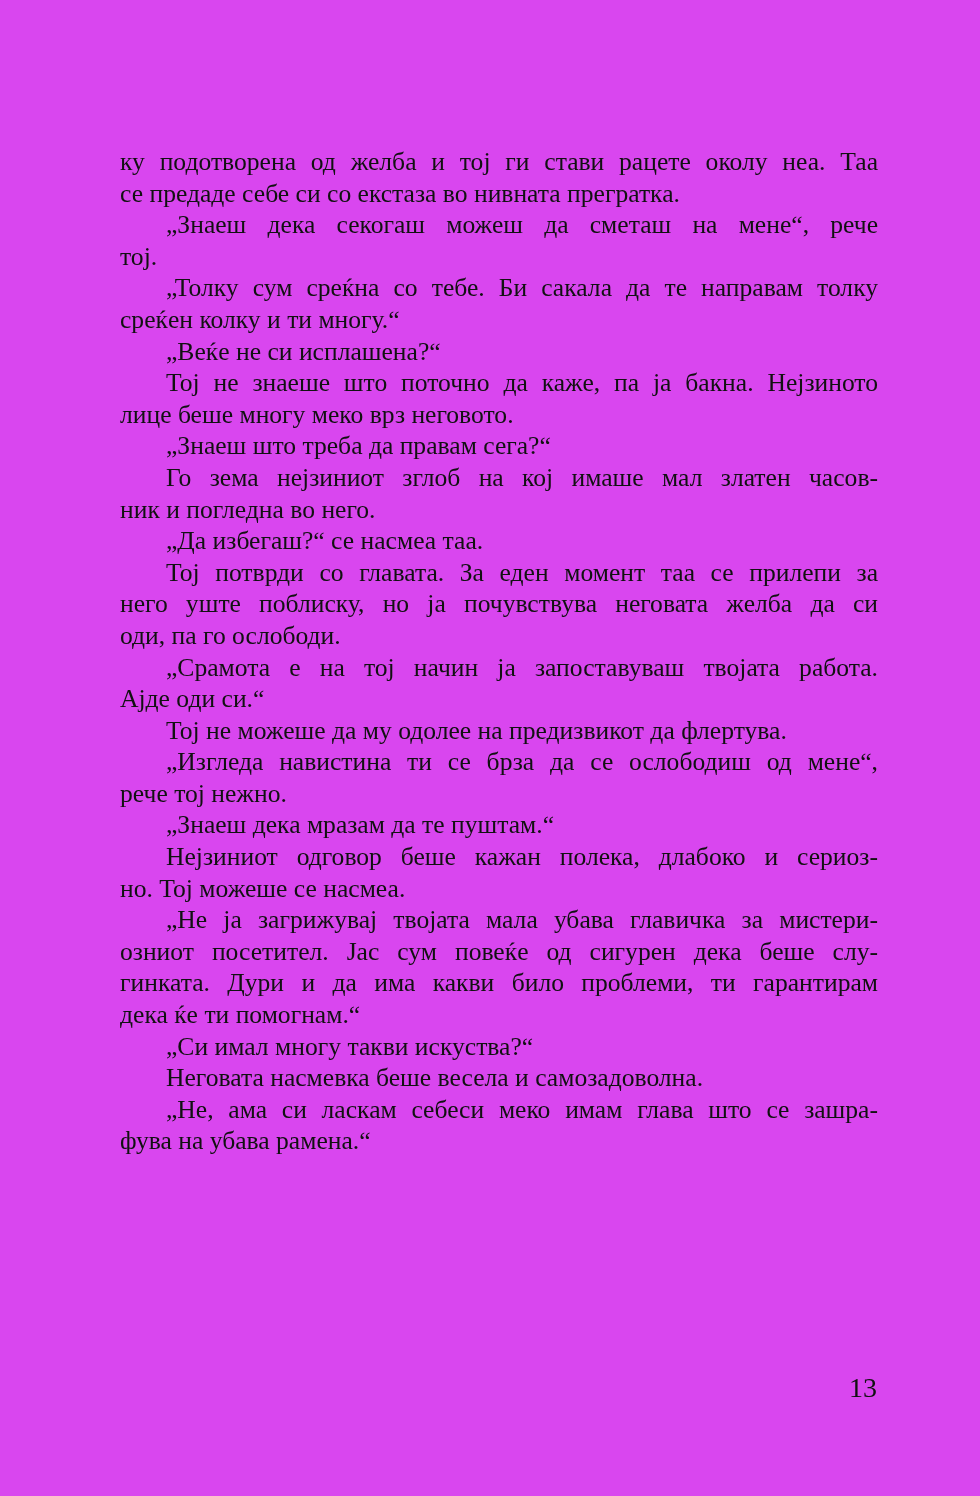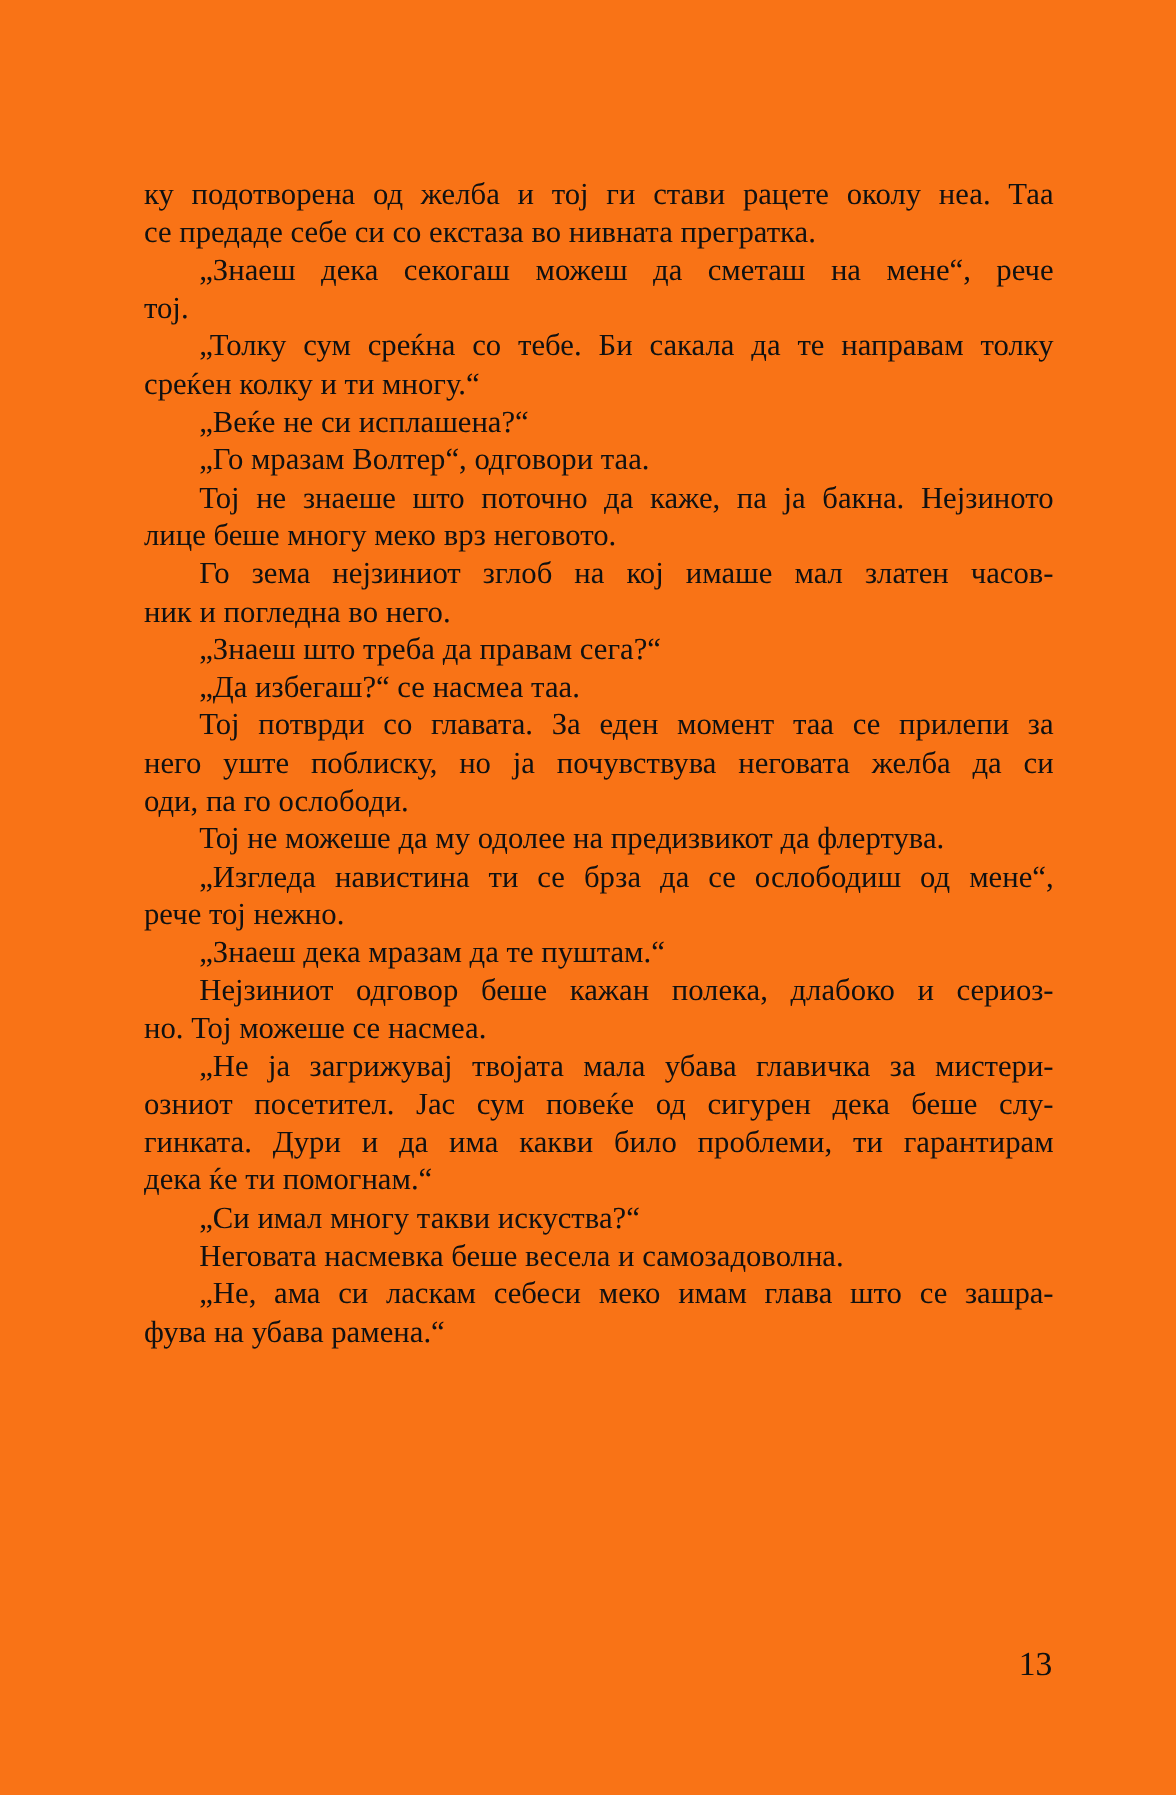--- a/index.html
+++ b/index.html
@@ -5,21 +5,21 @@
   html, body {
     margin: 0;
     padding: 0;
     background: #ffffff;
   }
 
   .page {
     position: relative;
     width: 980px;
     height: 1496px;
-    background: #f97316;
+    background: #d946ef;
     box-sizing: border-box;
     overflow: hidden;
   }
 
   .text-block {
     position: absolute;
     left: 120px;
     top: 146px;
     width: 758px;
     font-family: "Liberation Serif", "DejaVu Serif", serif;
@@ -83,40 +83,41 @@
         <span class="line last">тој.</span>
       </p>
       <p class="para">
         <span class="line indent">„Толку сум среќна со тебе. Би сакала да те направам толку</span>
         <span class="line last">среќен колку и ти многу.“</span>
       </p>
       <p class="para">
         <span class="line last indent">„Веќе не си исплашена?“</span>
       </p>
       <p class="para">
-        <span class="line last indent">„Го мразам Волтер“, одговори таа.</span>
-      </p>
-      <p class="para">
         <span class="line indent">Тој не знаеше што поточно да каже, па ја бакна. Нејзиното</span>
         <span class="line last">лице беше многу меко врз неговото.</span>
       </p>
       <p class="para">
+        <span class="line last indent">„Знаеш што треба да правам сега?“</span>
+      </p>
+      <p class="para">
         <span class="line indent">Го зема нејзиниот зглоб на кој имаше мал златен часов-</span>
         <span class="line last">ник и погледна во него.</span>
-      </p>
-      <p class="para">
-        <span class="line last indent">„Знаеш што треба да правам сега?“</span>
       </p>
       <p class="para">
         <span class="line last indent">„Да избегаш?“ се насмеа таа.</span>
       </p>
       <p class="para">
         <span class="line indent">Тој потврди со главата. За еден момент таа се прилепи за</span>
         <span class="line">него уште поблиску, но ја почувствува неговата желба да си</span>
         <span class="line last">оди, па го ослободи.</span>
+      </p>
+      <p class="para">
+        <span class="line indent">„Срамота е на тој начин ја запоставуваш твојата работа.</span>
+        <span class="line last">Ајде оди си.“</span>
       </p>
       <p class="para">
         <span class="line last indent">Тој не можеше да му одолее на предизвикот да флертува.</span>
       </p>
       <p class="para">
         <span class="line indent">„Изгледа навистина ти се брза да се ослободиш од мене“,</span>
         <span class="line last">рече тој нежно.</span>
       </p>
       <p class="para">
         <span class="line last indent">„Знаеш дека мразам да те пуштам.“</span>

